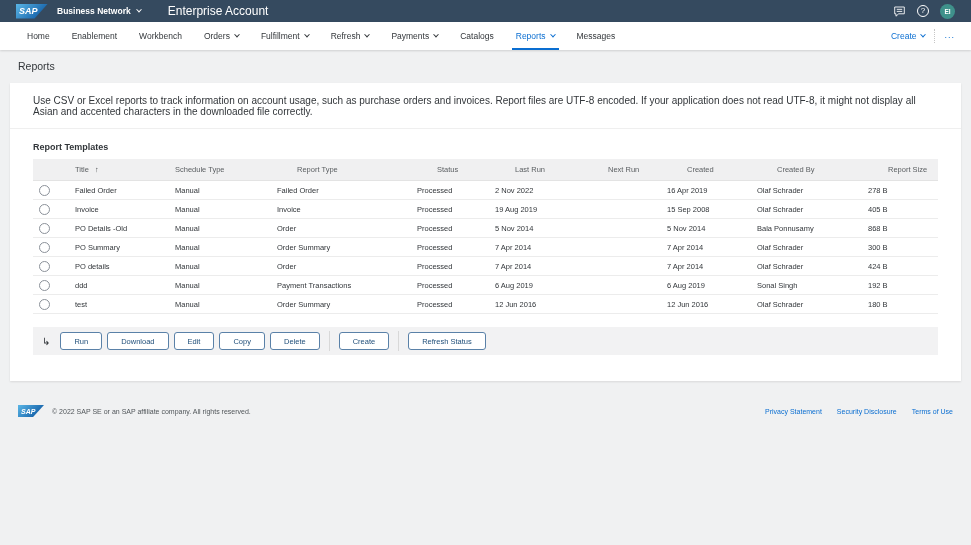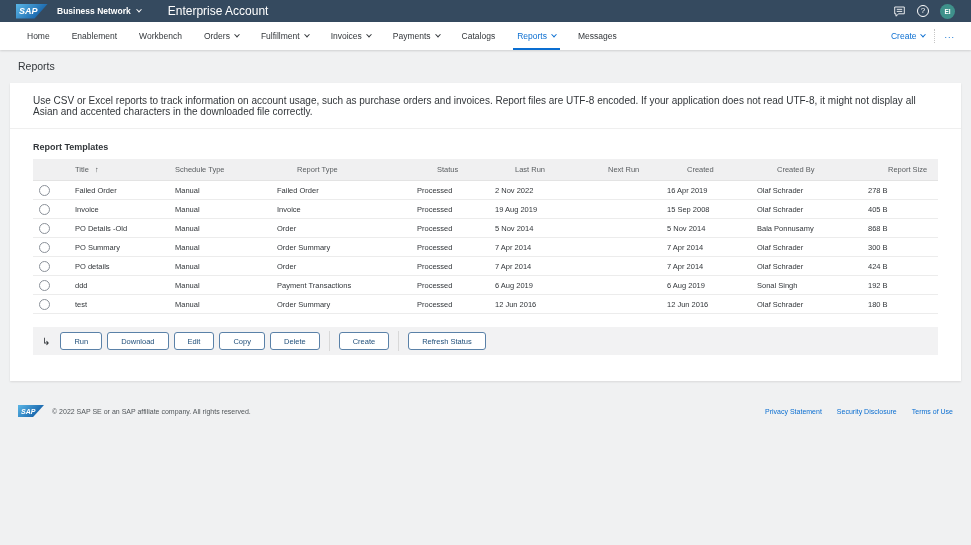--- a/index.html
+++ b/index.html
@@ -103,21 +103,21 @@
       </div>
       <div class="nav-item">
         <span>Orders</span>
         <span class="chev"></span>
       </div>
       <div class="nav-item">
         <span>Fulfillment</span>
         <span class="chev"></span>
       </div>
       <div class="nav-item">
-        <span>Invoices</span>
+        <span>Refresh</span>
         <span class="chev"></span>
       </div>
       <div class="nav-item">
         <span>Payments</span>
         <span class="chev"></span>
       </div>
       <div class="nav-item">
         <span>Catalogs</span>
       </div>
       <div class="nav-item active">

